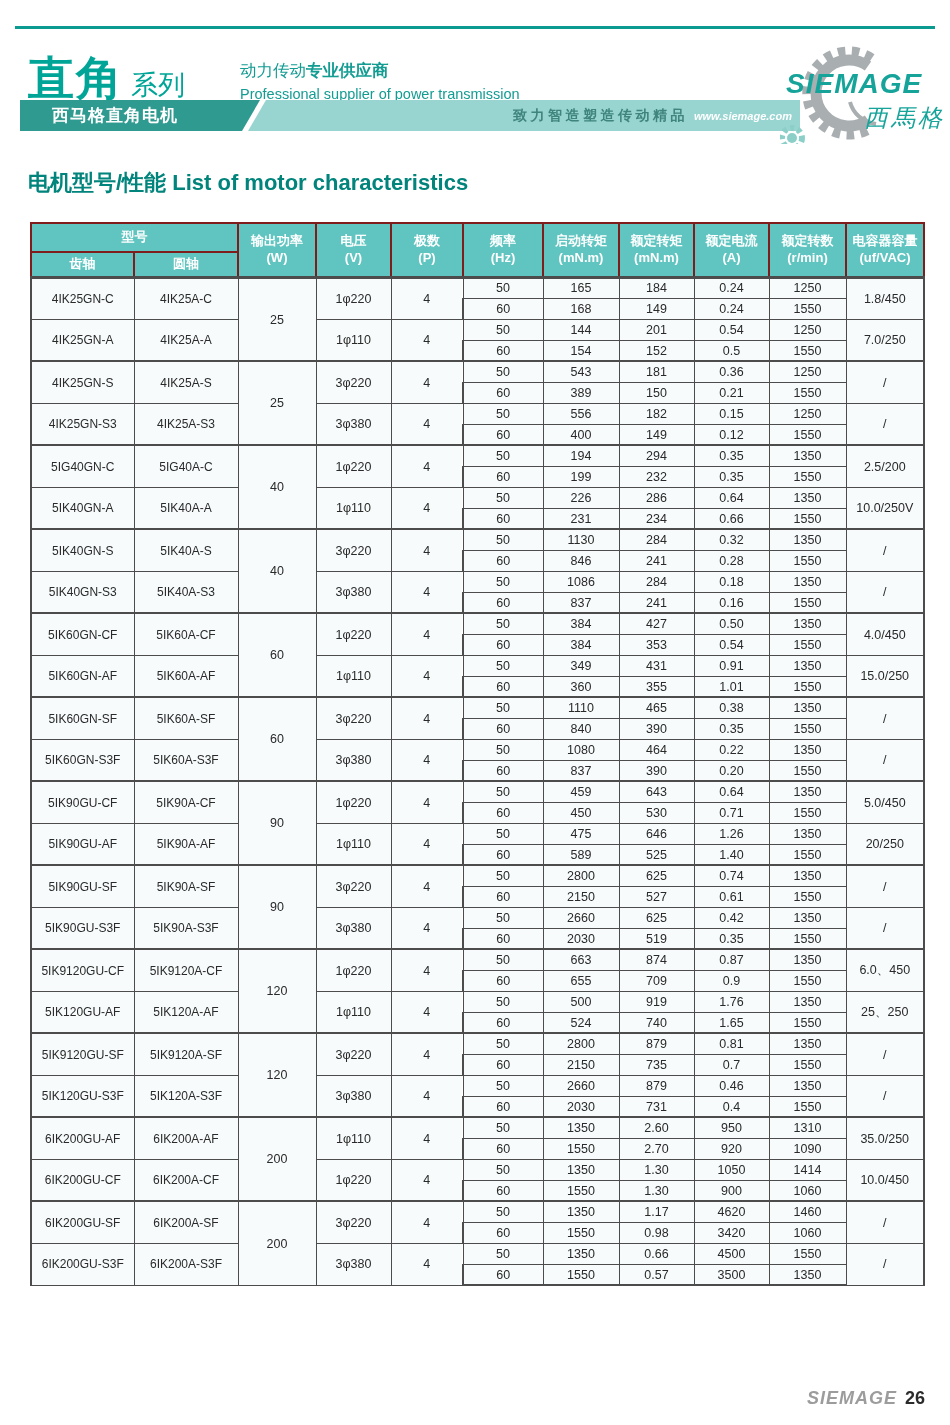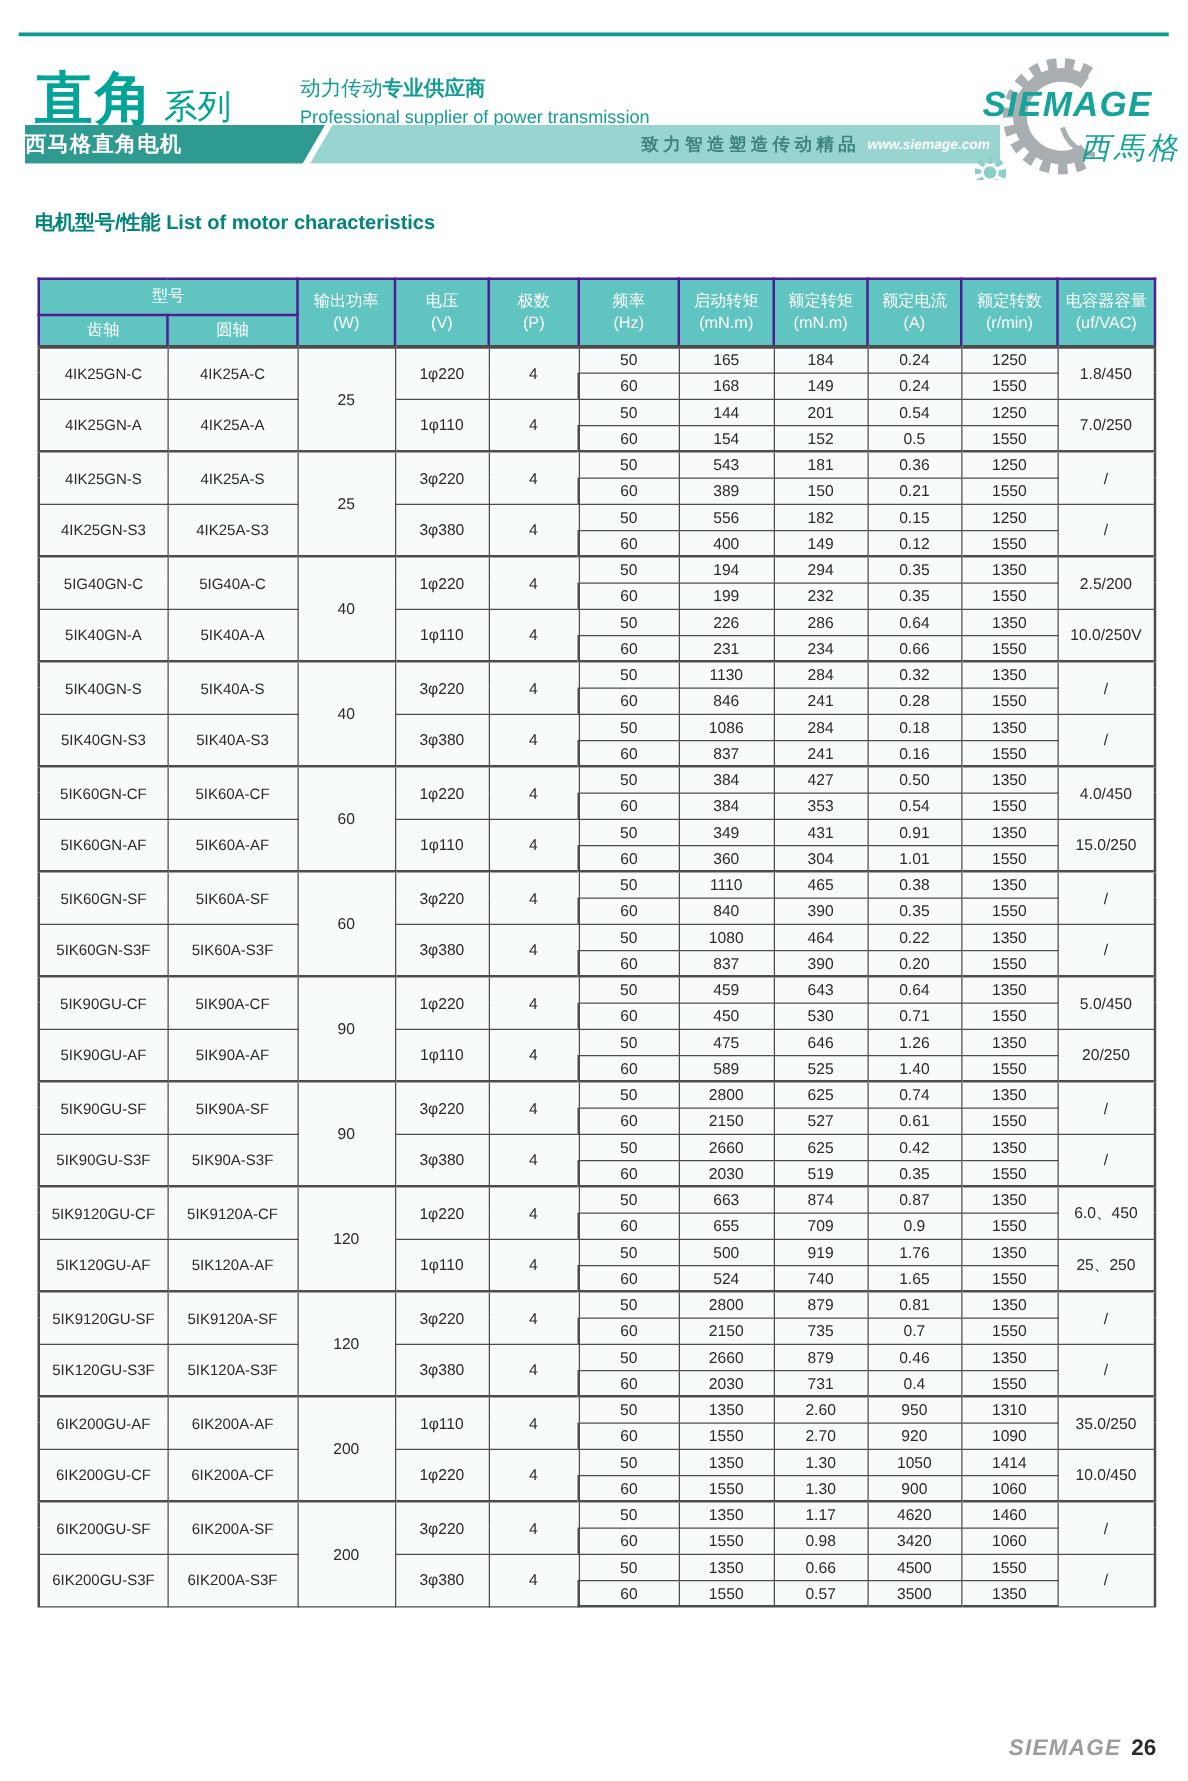--- a/index.html
+++ b/index.html
@@ -28,21 +28,21 @@
   .band { position: absolute; left: 20px; top: 100px; width: 780px; height: 31px; }
   .band-light {
     position: absolute; left: 228px; top: 0; bottom: 0; right: 0; background: #98d5d0;
     clip-path: polygon(18px 0, 100% 0, 100% 100%, 0 100%);
   }
   .band-dark {
     position: absolute; left: 0; top: 0; bottom: 0; width: 240px; background: #2f9a90;
     clip-path: polygon(0 0, 100% 0, calc(100% - 18px) 100%, 0 100%);
     display: flex; align-items: center;
   }
-  .band-dark .label { color: #fff; font-weight: bold; font-size: 17px; letter-spacing: 1px; padding-left: 0; }
+  .band-dark .label { color: #fff; font-weight: bold; font-size: 17px; letter-spacing: 1px; padding-left: 32px; }
   .band-slogan {
     position: absolute; right: 112px; top: 50%; transform: translateY(-50%);
     color: #3f847d; font-weight: bold; font-size: 14px; letter-spacing: 3.5px; white-space: nowrap;
   }
   .band-url {
     position: absolute; right: 8px; top: 50%; transform: translateY(-50%);
     color: #fff; font-weight: bold; font-style: italic; font-size: 11px; white-space: nowrap;
   }
 
   
@@ -51,30 +51,30 @@
   .logo .brand {
     position: absolute; left: 6px; top: 26px; font-size: 28px; font-weight: bold; font-style: italic;
     color: #16a49a; letter-spacing: 1px;
   }
   .logo .brand-cn {
     position: absolute; right: 0px; top: 60px; font-size: 24px; font-style: italic;
     color: #16a49a; font-family: "Liberation Serif", serif; letter-spacing: 3px;
   }
 
   
-  .section-title { position: absolute; left: 28px; top: 168px; font-size: 16px; font-weight: bold; color: #00847b; white-space: nowrap; }
+  .section-title { position: absolute; left: 28px; top: 168px; font-size: 22px; font-weight: bold; color: #00847b; white-space: nowrap; }
 
   
   .motor-table {
     position: absolute; left: 30px; top: 222px; width: 893px;
     border-collapse: collapse; table-layout: fixed;
   }
   .motor-table thead th {
-    background: #60c5c0; color: #ffffff; font-weight: normal;
-    font-size: 13px; line-height: 1.3; border: 2px solid #4c1d95; padding: 3px 0;
+    background: #60c5c0; color: #ffffff; font-weight: bold;
+    font-size: 13px; line-height: 1.3; border: 2px solid #7f1d1d; padding: 3px 0;
   }
   .motor-table thead th.model-h { padding: 5px 0; }
   .motor-table tbody td {
     border: 1px solid #4c4c4c; background: #f7fbfb; color: #2a2a2a;
     text-align: center; font-size: 12.5px; height: 21px; padding: 0 2px;
     overflow: hidden; white-space: nowrap;
   }
   .motor-table tbody td.model { font-size: 12px; }
   .motor-table tbody tr.group-start td { border-top-width: 2px; }
   .motor-table tbody tr:first-child td { border-top: 3px solid #4c4c4c; }
@@ -350,21 +350,21 @@
           <td>50</td>
           <td>349</td>
           <td>431</td>
           <td>0.91</td>
           <td>1350</td>
           <td class="cap" rowspan="2">15.0/250</td>
         </tr>
         <tr>
           <td>60</td>
           <td>360</td>
-          <td>304</td>
+          <td>355</td>
           <td>1.01</td>
           <td>1550</td>
         </tr>
         <tr class="group-start">
           <td class="model" rowspan="2">5IK60GN-SF</td>
           <td class="model" rowspan="2">5IK60A-SF</td>
           <td class="power" rowspan="4">60</td>
           <td rowspan="2">3φ220</td>
           <td rowspan="2">4</td>
           <td>50</td>

